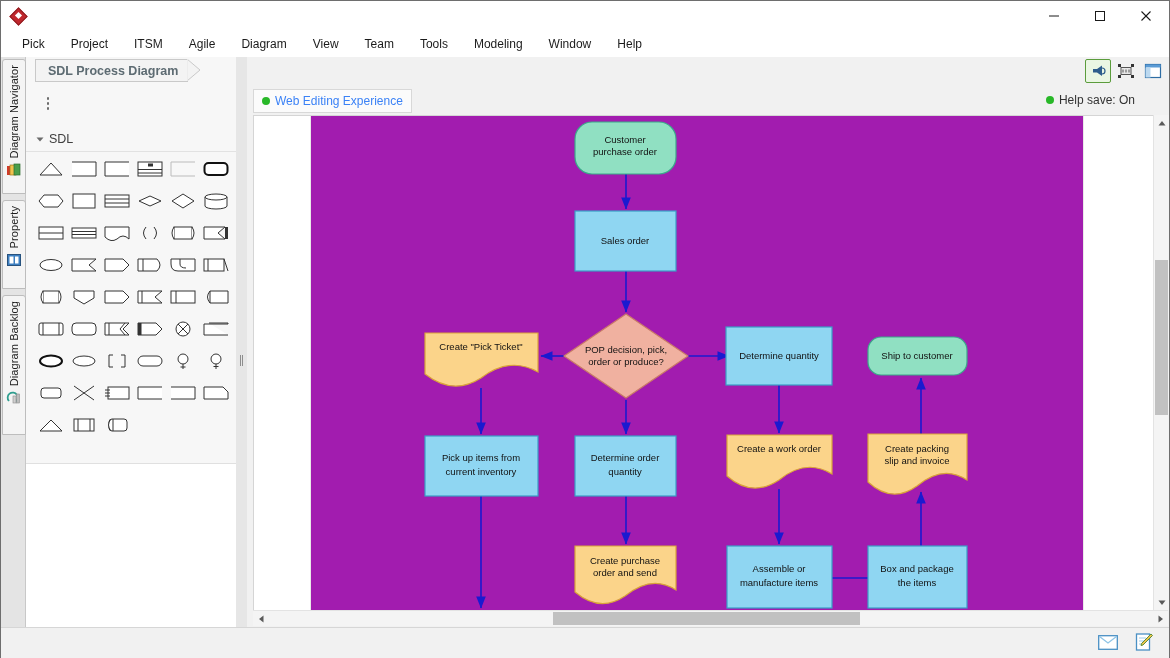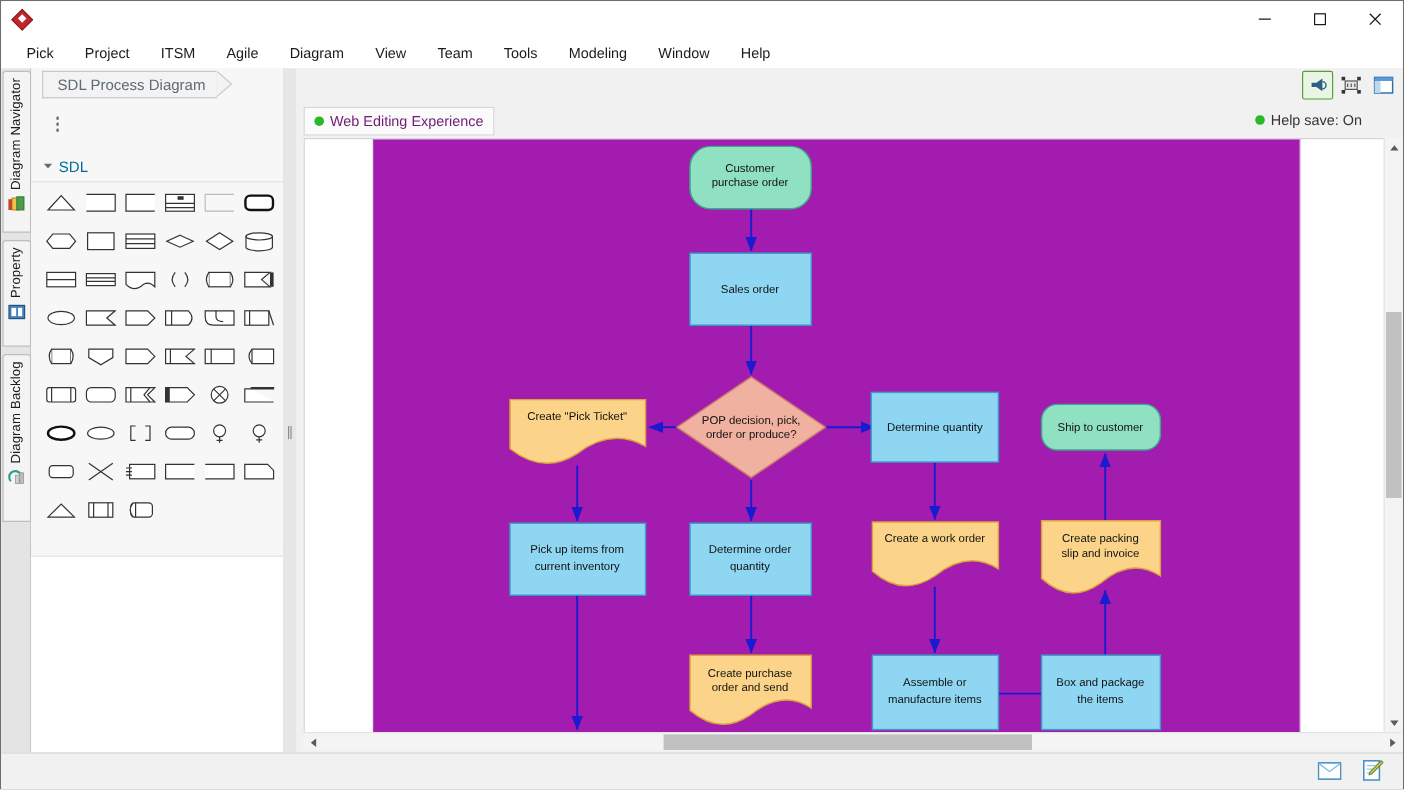--- a/index.html
+++ b/index.html
@@ -111,21 +111,21 @@
     width: 18px; height: 22px; display: flex; flex-direction: column;
     align-items: center; justify-content: center; gap: 2.5px; margin-left: 4px;
   }
   #shape-menu-dots span { width: 2.5px; height: 2.5px; background: #6b6b6b; border-radius: 50%; }
 
   #sdl-group {
     position: absolute; left: 0; top: 70px; width: 210px; height: 24px;
     display: flex; align-items: center; border-bottom: 1px solid #e2e2e2;
   }
   #sdl-caret { margin-left: 9px; width: 12px; }
-  #sdl-label { font-size: 12.5px; color: #0369a1; margin-left: 2px; }
+  #sdl-label { font-size: 12.5px; color: #404040; margin-left: 2px; }
 
   #shape-grid {
     position: absolute; left: 0px; top: 96px; width: 210px; height: 300px;
     background: #f7f7f7;
   }
   .shape-cell {
     position: absolute; width: 33px; height: 32px;
     display: flex; align-items: center; justify-content: center;
   }
   .shape-cell svg { display: block; }
@@ -159,21 +159,21 @@
   .tbtn.active { border: 1px solid #5b9c3c; background: #eaf6e3; border-radius: 2px; }
 
   #status-strip {
     position: absolute; left: 0; top: 30px; width: 922px; height: 28px;
     background: #f1f1f1;
   }
   #web-editing-badge {
     position: absolute; left: 6px; top: 2px; height: 22px;
     background: #fbfbfb; border: 1px solid #d8d8d8;
     display: flex; align-items: center; padding: 0 8px;
-    font-size: 12px; color: #701a75;
+    font-size: 12px; color: #3b82f6;
   }
   #autosave-badge {
     position: absolute; right: 30px; top: 2px; height: 22px;
     background: #f1f1f1; display: flex; align-items: center; padding: 0 4px;
     font-size: 12px; color: #333;
   }
   .dot-green {
     width: 8px; height: 8px; border-radius: 50%; background: #28b828;
     display: inline-block; margin-right: 5px; flex: none;
   }
@@ -295,21 +295,21 @@
             <path d="M3 11 A5 5 0 1 1 9 12" fill="none" stroke="#2f9e8f" stroke-width="1.8"></path>
             <rect x="7" y="6" width="3" height="7" fill="#cfcfcf" stroke="#8d8d8d" stroke-width=".6"></rect>
             <rect x="10.5" y="4" width="3" height="9" fill="#bdbdbd" stroke="#8d8d8d" stroke-width=".6"></rect>
           </svg>
         </span>
       </div>
     </div>
 
     <div id="shapes-panel">
 
-      <div id="doc-tab-row" style="left:0;">
+      <div id="doc-tab-row" style="left:0;font-weight:bold;">
         <div id="doc-tab">
           <span>SDL Process Diagram</span>
           <svg width="14" height="23" style="position:absolute; right:-13px; top:-1px;">
             <path d="M0 0 L13 11 L0 22 Z" fill="#f3f3f3" stroke="#c9c9c9" stroke-width="1"></path>
             <line x1="0" y1="0" x2="0" y2="22" stroke="#f3f3f3" stroke-width="1.4"></line>
           </svg>
         </div>
       </div>
 
       <div id="search-wrap">

